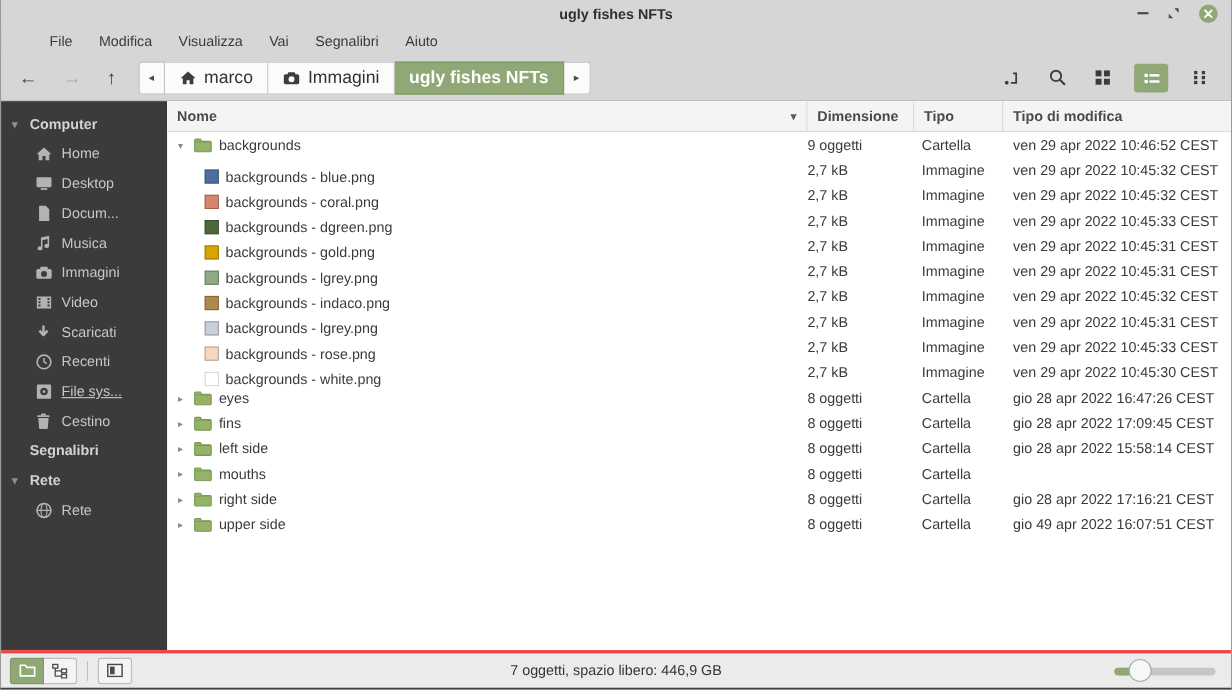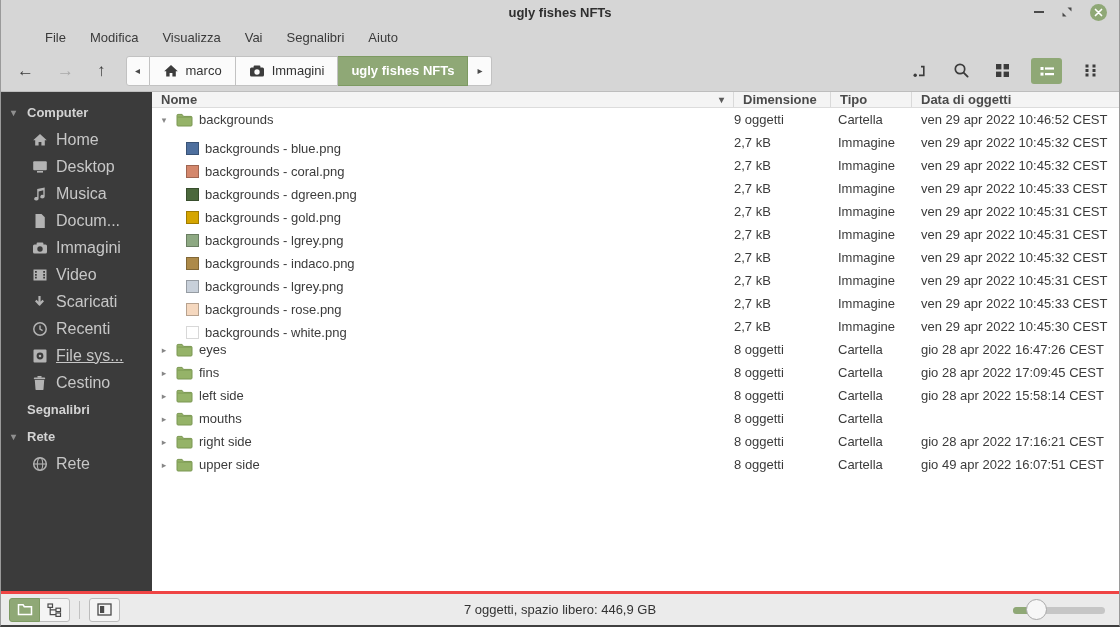--- a/index.html
+++ b/index.html
@@ -26,45 +26,45 @@
 
   
   .toolbar { height:42px; background:#d6d6d6; border-bottom:1px solid #bdbdbd;
              display:flex; align-items:center; flex:0 0 auto; }
   .nav { display:flex; align-items:center; gap:23px; padding:0 20px 0 16px; }
   .nav-arrow { font-size:17px; color:#3c3c3c; line-height:1; }
   .nav-arrow.disabled { color:#a9a9a9; }
   .crumbs { display:flex; height:30px; }
   .crumb { display:flex; align-items:center; gap:7px; background:#fbfbfb;
            border:1px solid #c2c2c2; border-left:none; padding:0 13px;
-           font-size:13px; color:#333; }
+           font-size:16px; color:#333; }
   .crumb .icon { display:flex; color:#3c3c3c; }
   .crumb-scroll { width:24px; padding:0; justify-content:center; color:#4a4a4a; font-size:10px; }
   .crumb-scroll.first { border-left:1px solid #c2c2c2; border-radius:3px 0 0 3px; }
   .crumb-scroll.last  { border-radius:0 3px 3px 0; }
   .crumb.active { background:#8fa876; border-color:#7d9a62; color:#fff; font-weight:bold; }
   .toolbar-right { margin-left:auto; display:flex; align-items:center; gap:17px; padding-right:16px; }
   .tool-icon { display:flex; align-items:center; justify-content:center; color:#3c3c3c;
                width:24px; height:26px; }
   .tool-icon.active-view { width:31px; background:#8fa876; border-radius:3px; color:#fff; }
 
   
   .main { flex:1 1 auto; display:flex; min-height:0; }
   .sidebar { width:151px; flex:0 0 151px; background:#3b3b3b; padding-top:7px; overflow:hidden; }
   .side-header { height:27px; display:flex; align-items:center; padding-left:7px; gap:8px;
                  font-size:13px; font-weight:bold; color:#d3d3d3; }
   .side-header .tri { width:11px; font-size:10px; color:#909090; text-align:center; }
   .side-item { height:27px; display:flex; align-items:center; padding-left:30px; gap:8px;
-               font-size:16px; color:#c7c7c7; }
+               font-size:13px; color:#c7c7c7; }
   .side-item .icon { width:17px; height:17px; display:flex; align-items:center; justify-content:center;
                      color:#b3b3b3; }
   .side-item .lbl.underlined { text-decoration:underline; }
 
   .content { flex:1 1 auto; background:#fff; display:flex; flex-direction:column; min-width:0; }
-  .list-header { display:grid; grid-template-columns:582px 97px 81px 1fr; height:16px;
+  .list-header { display:grid; grid-template-columns:582px 97px 81px 1fr; height:28px;
                  background:#f4f4f4; border-bottom:1px solid #dcdcdc; flex:0 0 auto; }
   .hcell { display:flex; align-items:center; padding:0 9px; border-right:1px solid #d9d9d9;
            font-size:13px; font-weight:bold; color:#4a4a4a; }
   .hcell:last-child { border-right:none; }
   .hcell.name { justify-content:space-between; }
   .sort-arrow { font-size:10px; color:#5a5a5a; }
   .rows { flex:1 1 auto; overflow:hidden; }
   .row { display:grid; grid-template-columns:582px 97px 81px 1fr; height:23px;
          align-items:center; font-size:13px; color:#3b3b3b; }
   .cell-name { display:flex; align-items:center; gap:6px; padding-left:6px;
@@ -217,33 +217,33 @@
           <span class="icon">
             <svg width="16" height="15" viewBox="0 0 16 15">
               <rect x="1.2" y="2.2" width="13.6" height="9" rx="1" fill="currentColor"></rect>
               <rect x="5" y="12" width="6" height="1.6" fill="currentColor"></rect>
             </svg>
           </span>
           <span class="lbl">Desktop</span>
         </div>
         <div class="side-item">
           <span class="icon">
+            <svg width="14" height="16" viewBox="0 0 14 16">
+              <path d="M2.5 1 h6 L11.8 4.3 V15 H2.5 Z" fill="currentColor"></path>
+            </svg>
+          </span>
+          <span class="lbl">Docum...</span>
+        </div>
+        <div class="side-item">
+          <span class="icon">
             <svg width="15" height="16" viewBox="0 0 15 16">
               <path d="M5.2 3 l7.5 -1.6 v9.2 a2.2 1.8 0 1 1 -1.4 -1.7 V4.3 L6.6 5.5 v7.3 a2.2 1.8 0 1 1 -1.4 -1.7 Z" fill="currentColor"></path>
             </svg>
           </span>
           <span class="lbl">Musica</span>
-        </div>
-        <div class="side-item">
-          <span class="icon">
-            <svg width="14" height="16" viewBox="0 0 14 16">
-              <path d="M2.5 1 h6 L11.8 4.3 V15 H2.5 Z" fill="currentColor"></path>
-            </svg>
-          </span>
-          <span class="lbl">Docum...</span>
         </div>
         <div class="side-item">
           <span class="icon">
             <svg width="16" height="15" viewBox="0 0 16 15">
               <path fill-rule="evenodd" fill="currentColor" d="M5.6 2.6 h4.8 a1 1 0 0 1 1 1 v1 h2.1 A1.5 1.5 0 0 1 15 6.1 v5.9 a1.5 1.5 0 0 1 -1.5 1.5 h-11 A1.5 1.5 0 0 1 1 12 V6.1 a1.5 1.5 0 0 1 1.5 -1.5 h2.1 v-1 a1 1 0 0 1 1 -1 z M8 11.7 a2.7 2.7 0 1 0 0 -5.4 a2.7 2.7 0 0 0 0 5.4 z"></path>
             </svg>
           </span>
           <span class="lbl">Immagini</span>
         </div>
         <div class="side-item">
@@ -314,21 +314,21 @@
           <span>Nome</span>
           <span class="sort-arrow">▾</span>
         </div>
         <div class="hcell">
           <span>Dimensione</span>
         </div>
         <div class="hcell">
           <span>Tipo</span>
         </div>
         <div class="hcell">
-          <span>Data di oggetti</span>
+          <span>Tipo di modifica</span>
         </div>
       </div>
       <div class="rows" id="rows">
           <div class="row">
             <div class="cell-name">
               <span class="expander">▾</span>
               <span class="foldericon">
                 <svg width="17" height="14" viewBox="0 0 17 14">
                   <path d="M1 2.4 a1 1 0 0 1 1 -1 h4.1 l1.4 2 H15 a1 1 0 0 1 1 1 v7.6 a1 1 0 0 1 -1 1 H2 a1 1 0 0 1 -1 -1 Z" fill="#95b368" stroke="#7a9752" stroke-width="1"></path>
                   <path d="M1.6 4.1 H15.4" stroke="#7a9752" stroke-width="0.8"></path>

